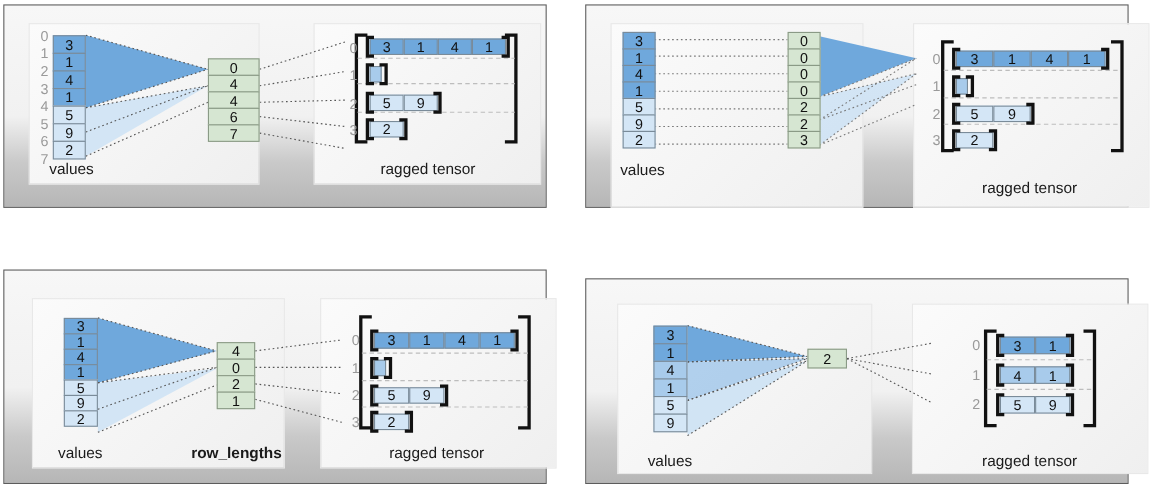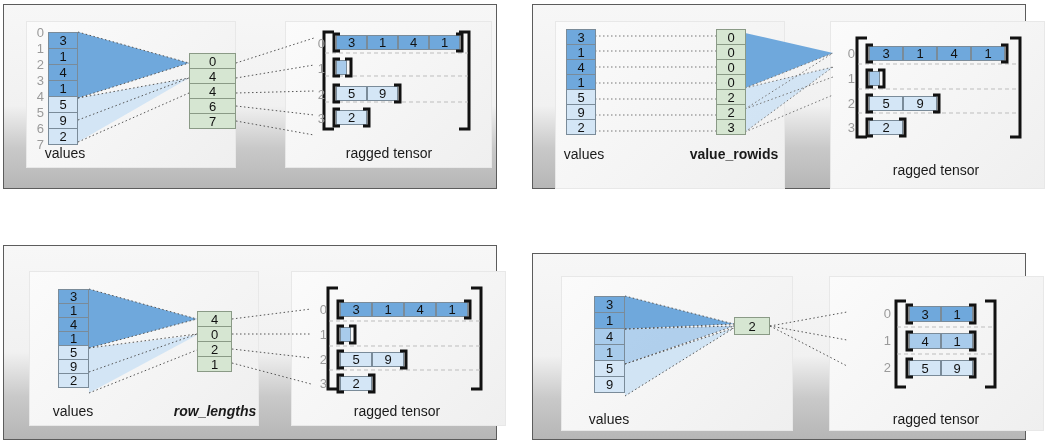--- a/index.html
+++ b/index.html
@@ -191,21 +191,20 @@
       <div class="cell c-green" style="height:16px;">0</div>
       <div class="cell c-green" style="height:16px;">0</div>
       <div class="cell c-green" style="height:16px;">0</div>
       <div class="cell c-green" style="height:16px;">0</div>
       <div class="cell c-green" style="height:16px;">2</div>
       <div class="cell c-green" style="height:16px;">2</div>
       <div class="cell c-green" style="height:16px;">3</div>
     </div>
 
     <div class="caption" style="left:16px;top:142px;width:70px;">values</div>
-    <div class="caption b" style="left:136px;top:142px;width:130px;">value_rowids</div>
     <div class="caption" style="left:328px;top:158px;width:150px;">ragged tensor</div>
 
     <svg class="ov" width="494" height="185">
       <path d="M334,33 L324,33 L324,132 L334,132" stroke="#111" stroke-width="3" fill="none"></path>
       <path d="M477,33 L487,33 L487,132 L477,132" stroke="#111" stroke-width="3" fill="none"></path>
       <g stroke="#bdbdbd" stroke-width="1" stroke-dasharray="4,3">
         <path d="M325,59 L486,59"></path>
           <path d="M325,84 L486,84"></path>
           <path d="M325,108 L486,108"></path>
       </g>
@@ -283,21 +282,21 @@
     </div>
 
     <div class="cellcol" style="left:193px;top:65px;width:35px;">
       <div class="cell c-green" style="height:16px;">4</div>
       <div class="cell c-green" style="height:16px;">0</div>
       <div class="cell c-green" style="height:16px;">2</div>
       <div class="cell c-green" style="height:16px;">1</div>
     </div>
 
     <div class="caption" style="left:34px;top:158px;width:70px;">values</div>
-    <div class="caption b" style="left:146px;top:158px;width:130px;font-style:italic;">row_lengths</div>
+    <div class="caption b" style="left:146px;top:158px;width:130px;">row_lengths</div>
     <div class="caption" style="left:318px;top:158px;width:150px;">ragged tensor</div>
 
     <svg class="ov" width="494" height="195">
       <path d="M334,42 L324,42 L324,143 L334,143" stroke="#111" stroke-width="3" fill="none"></path>
       <path d="M467,42 L477,42 L477,143 L467,143" stroke="#111" stroke-width="3" fill="none"></path>
       <g stroke="#bdbdbd" stroke-width="1" stroke-dasharray="4,3">
         <path d="M325,75 L476,75"></path>
           <path d="M325,100 L476,100"></path>
           <path d="M325,124 L476,124"></path>
       </g>

